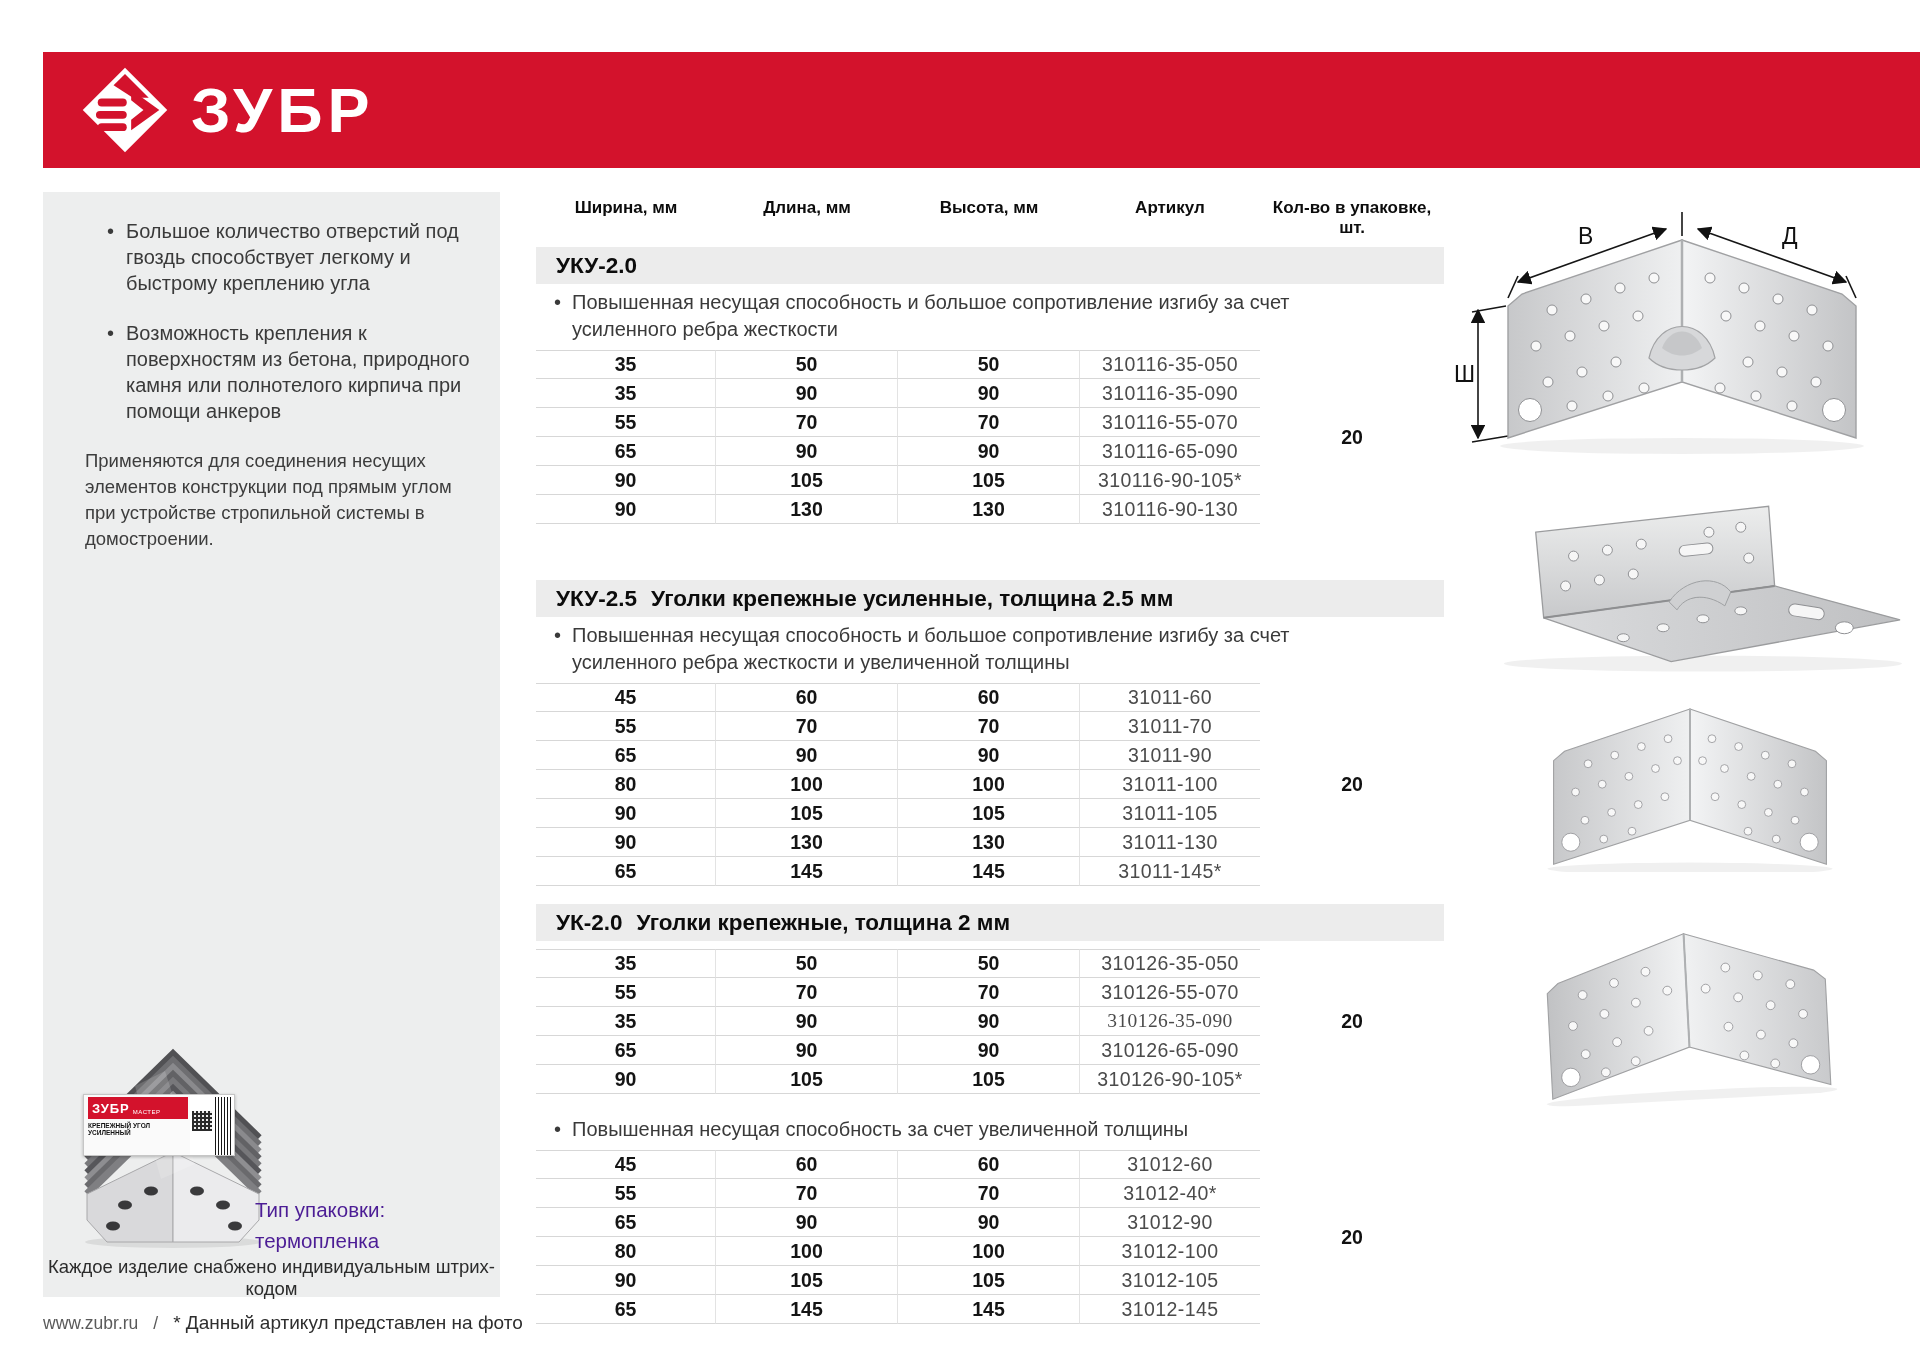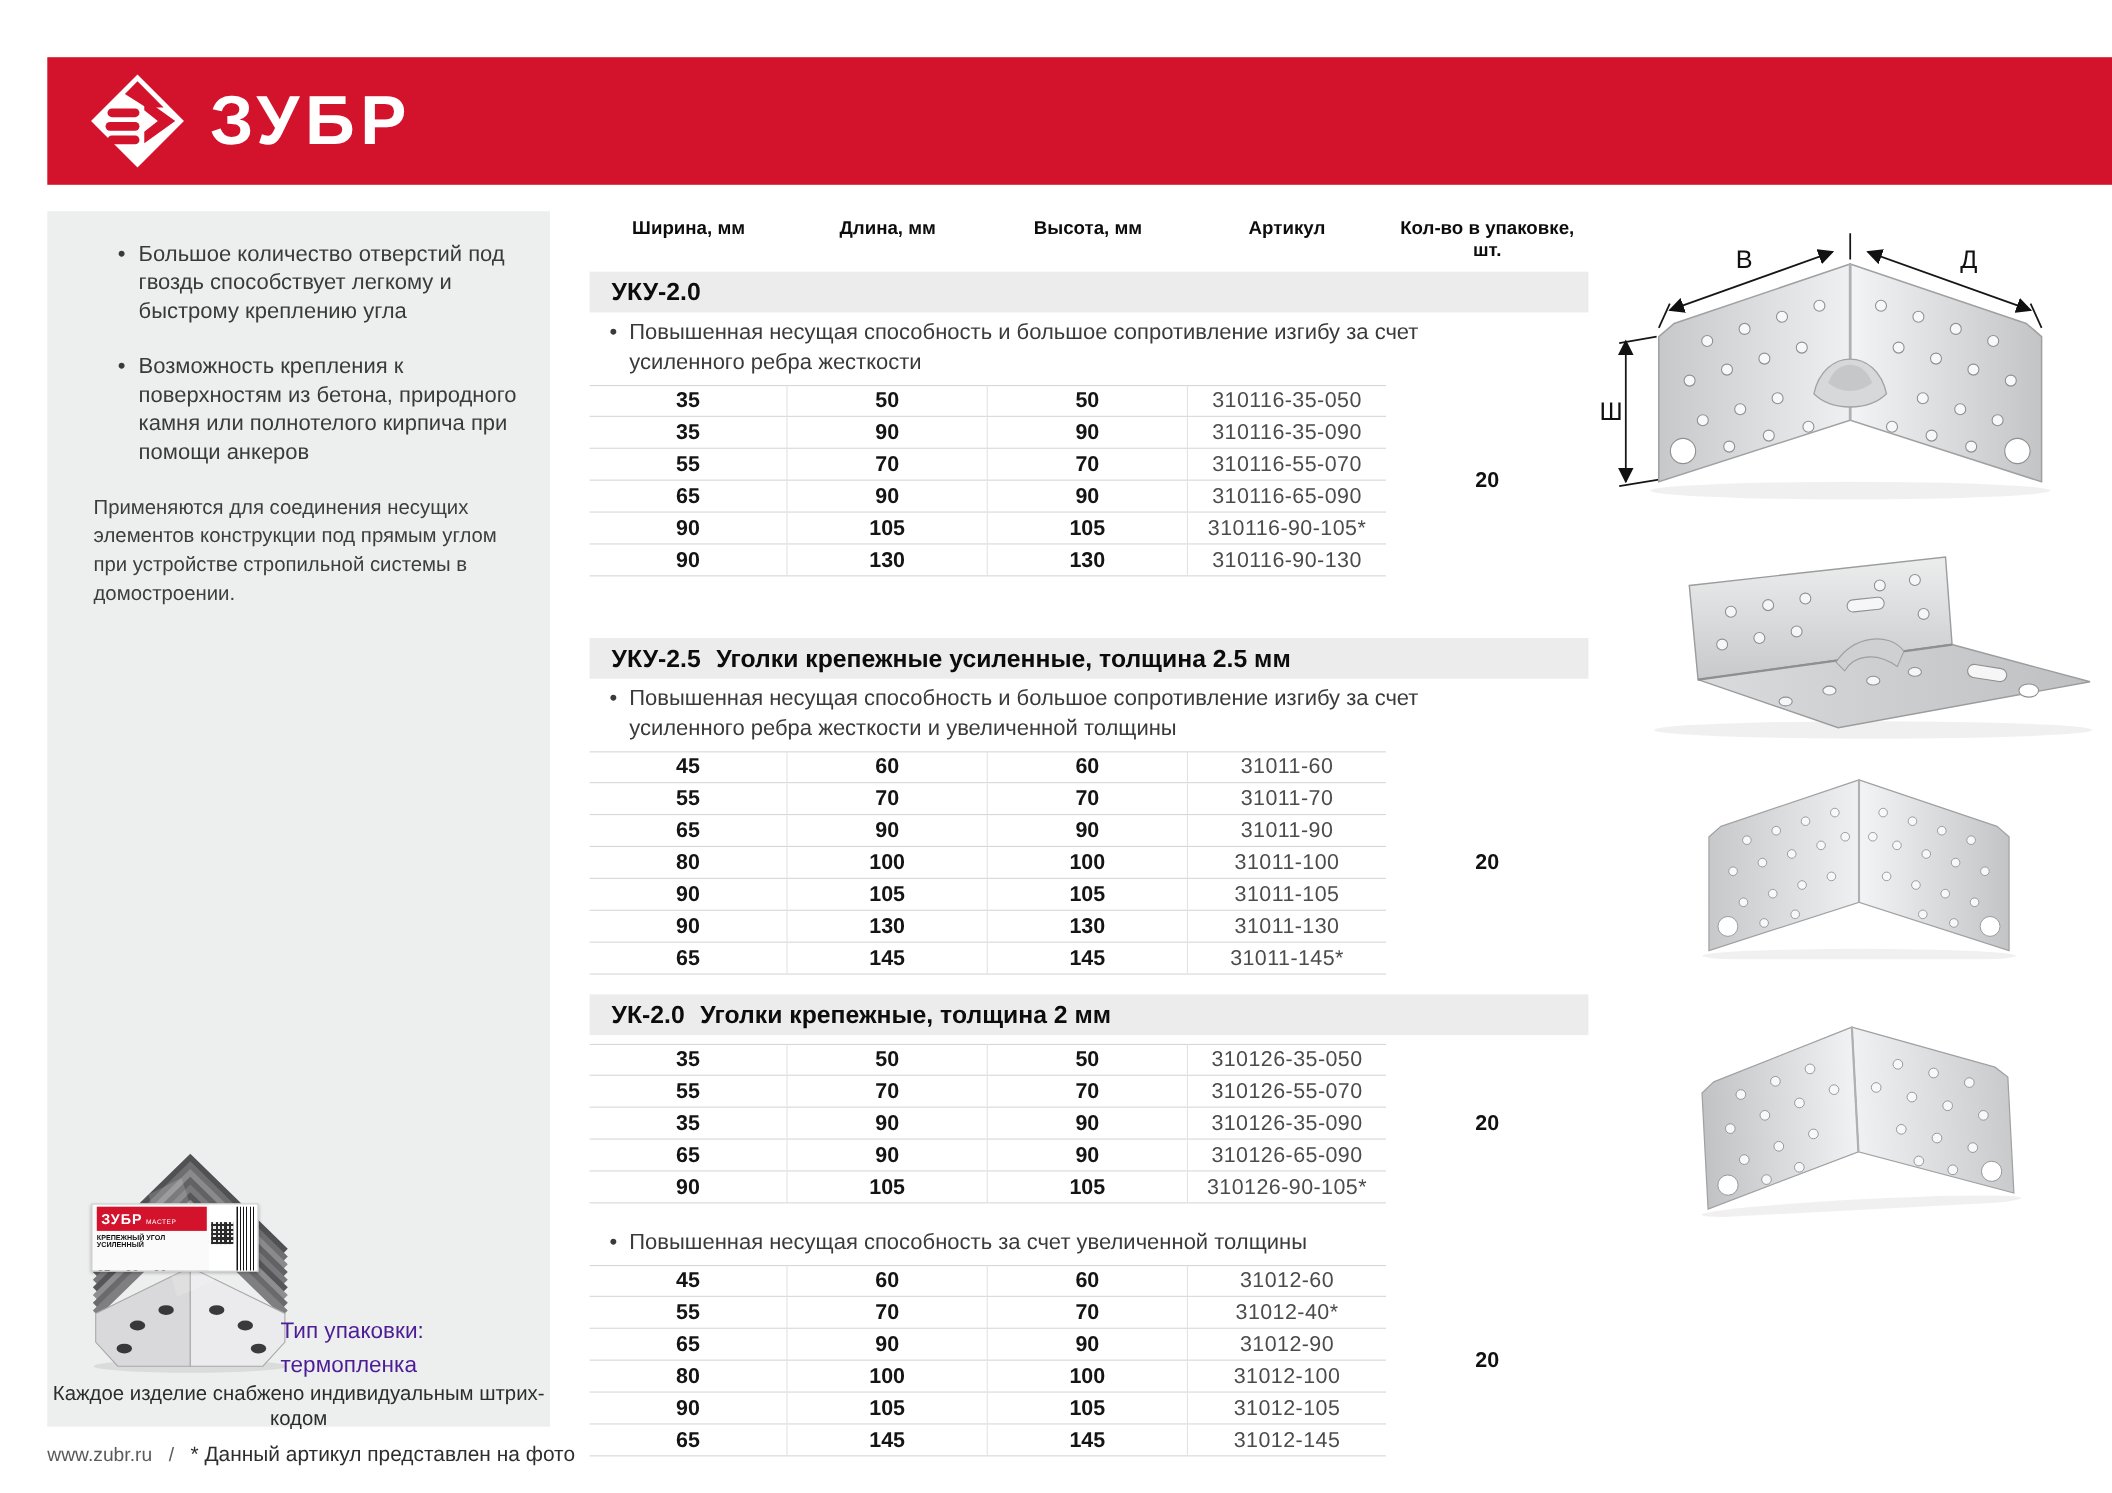--- a/index.html
+++ b/index.html
@@ -281,21 +281,21 @@
           <div class="tcell dim v tr0" style="grid-area: 1 / 2;">50</div>
           <div class="tcell dim v tr0" style="grid-area: 1 / 3;">50</div>
           <div class="tcell art tr0" style="grid-area: 1 / 4;">310126-35-050</div>
           <div class="tcell dim v" style="grid-area: 2 / 1;">55</div>
           <div class="tcell dim v" style="grid-area: 2 / 2;">70</div>
           <div class="tcell dim v" style="grid-area: 2 / 3;">70</div>
           <div class="tcell art" style="grid-area: 2 / 4;">310126-55-070</div>
           <div class="tcell dim v" style="grid-area: 3 / 1;">35</div>
           <div class="tcell dim v" style="grid-area: 3 / 2;">90</div>
           <div class="tcell dim v" style="grid-area: 3 / 3;">90</div>
-          <div class="tcell art" style="grid-area: 3 / 4;">310126-35-090</div>
+          <div class="tcell art" style="grid-area: 3 / 4; font-family: Liberation Serif, serif;">310126-35-090</div>
           <div class="tcell dim v" style="grid-area: 4 / 1;">65</div>
           <div class="tcell dim v" style="grid-area: 4 / 2;">90</div>
           <div class="tcell dim v" style="grid-area: 4 / 3;">90</div>
           <div class="tcell art" style="grid-area: 4 / 4;">310126-65-090</div>
           <div class="tcell dim v" style="grid-area: 5 / 1;">90</div>
           <div class="tcell dim v" style="grid-area: 5 / 2;">105</div>
           <div class="tcell dim v" style="grid-area: 5 / 3;">105</div>
           <div class="tcell art" style="grid-area: 5 / 4;">310126-90-105*</div>
           <div class="tcell qty" style="grid-area: 1 / 5 / span 5;">20</div>
         </div>

